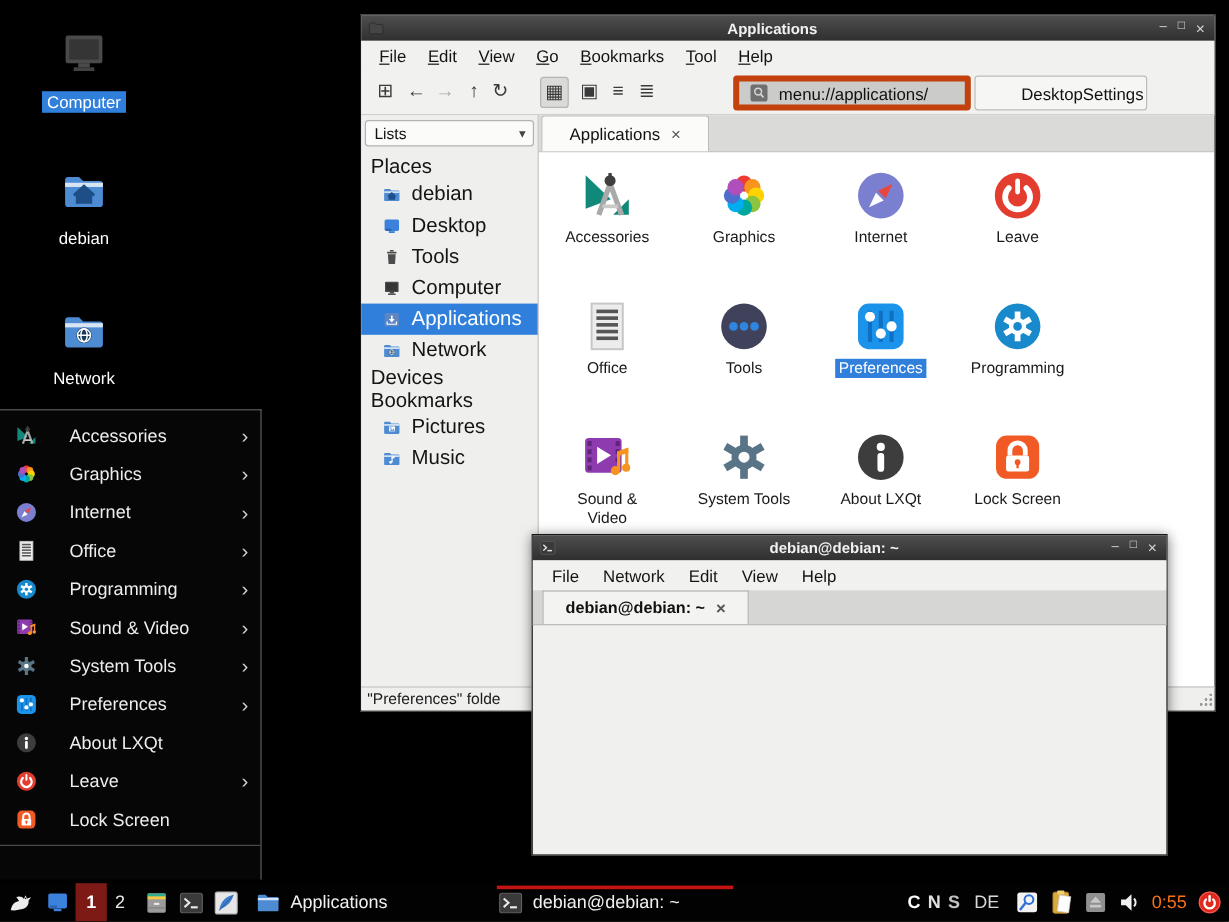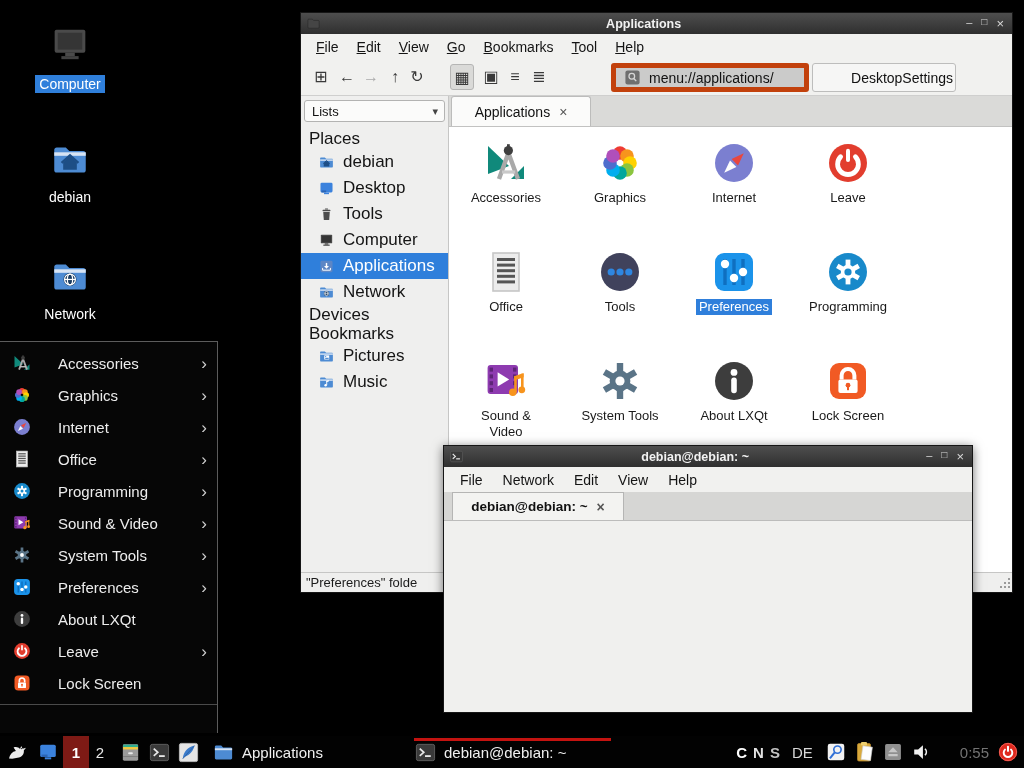--- a/index.html
+++ b/index.html
@@ -108,21 +108,21 @@
   #pager1 { margin-left:3px; width:26px; height:32px; background:#7e1a15; color:#fff; font-weight:bold;
     font-size:15px; display:flex; align-items:center; justify-content:center; }
   #pager2 { width:22px; height:32px; color:#e8e8e8; font-size:15px; display:flex; align-items:center; justify-content:center; }
   .task { height:32px; width:196px; display:flex; align-items:center; position:relative; color:#f0f0f0; font-size:15px; }
   .task .ic { width:23px; height:23px; margin-right:7px; }
   .task.active::before { content:""; position:absolute; top:2px; left:0; width:197px; height:3px; background:#c41310; }
   #tray { margin-left:auto; display:flex; align-items:center; }
   .kbd { font-weight:bold; font-size:15px; }
   .kbd.c{color:#fff;} .kbd.n{color:#e2e2e2; margin-left:6px;} .kbd.s{color:#c2c2c2; margin-left:6px;}
   #layout { color:#d8d8d8; font-size:15px; margin-left:12px; }
-  #clock { color:#737373; font-size:15px; margin-left:27px; }
+  #clock { color:#f97316; font-size:15px; margin-left:7px; }
 </style>
 </head>
 <body>
 
 <div id="screen">
 
   <div class="desk-ico sel" style="left:26px; top:22px;">
     <span class="ic" style="width:46px;height:46px;"><svg viewBox="0 0 24 24" xmlns="http://www.w3.org/2000/svg">
           <rect x="4" y="4" width="16" height="12" rx="1" fill="#4a4a4a"></rect>
           <rect x="5.6" y="5.6" width="12.8" height="8.8" fill="#353535"></rect>

